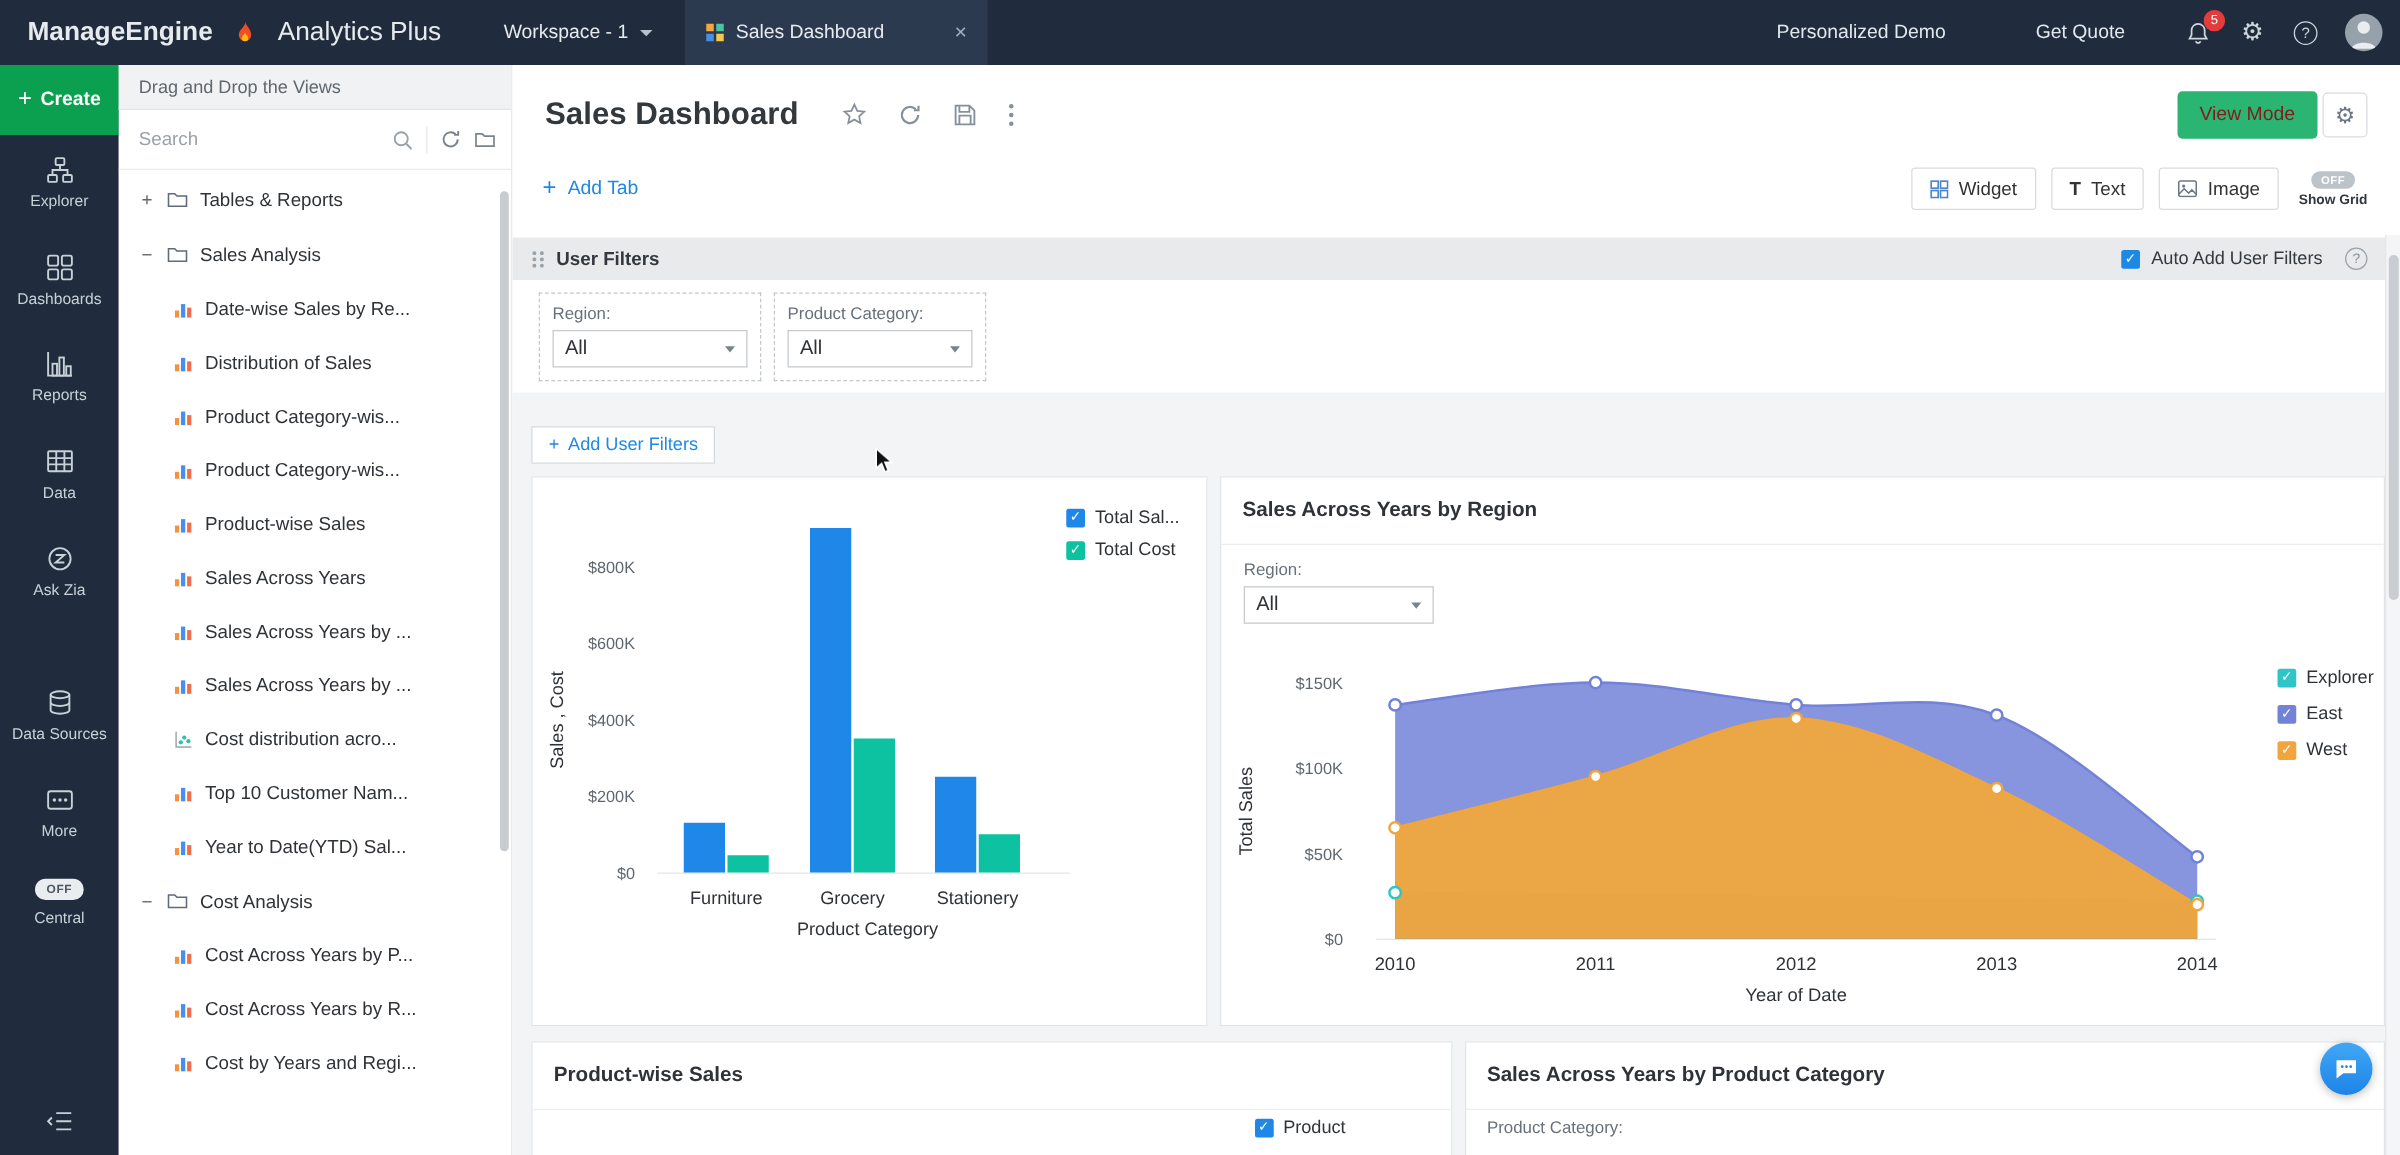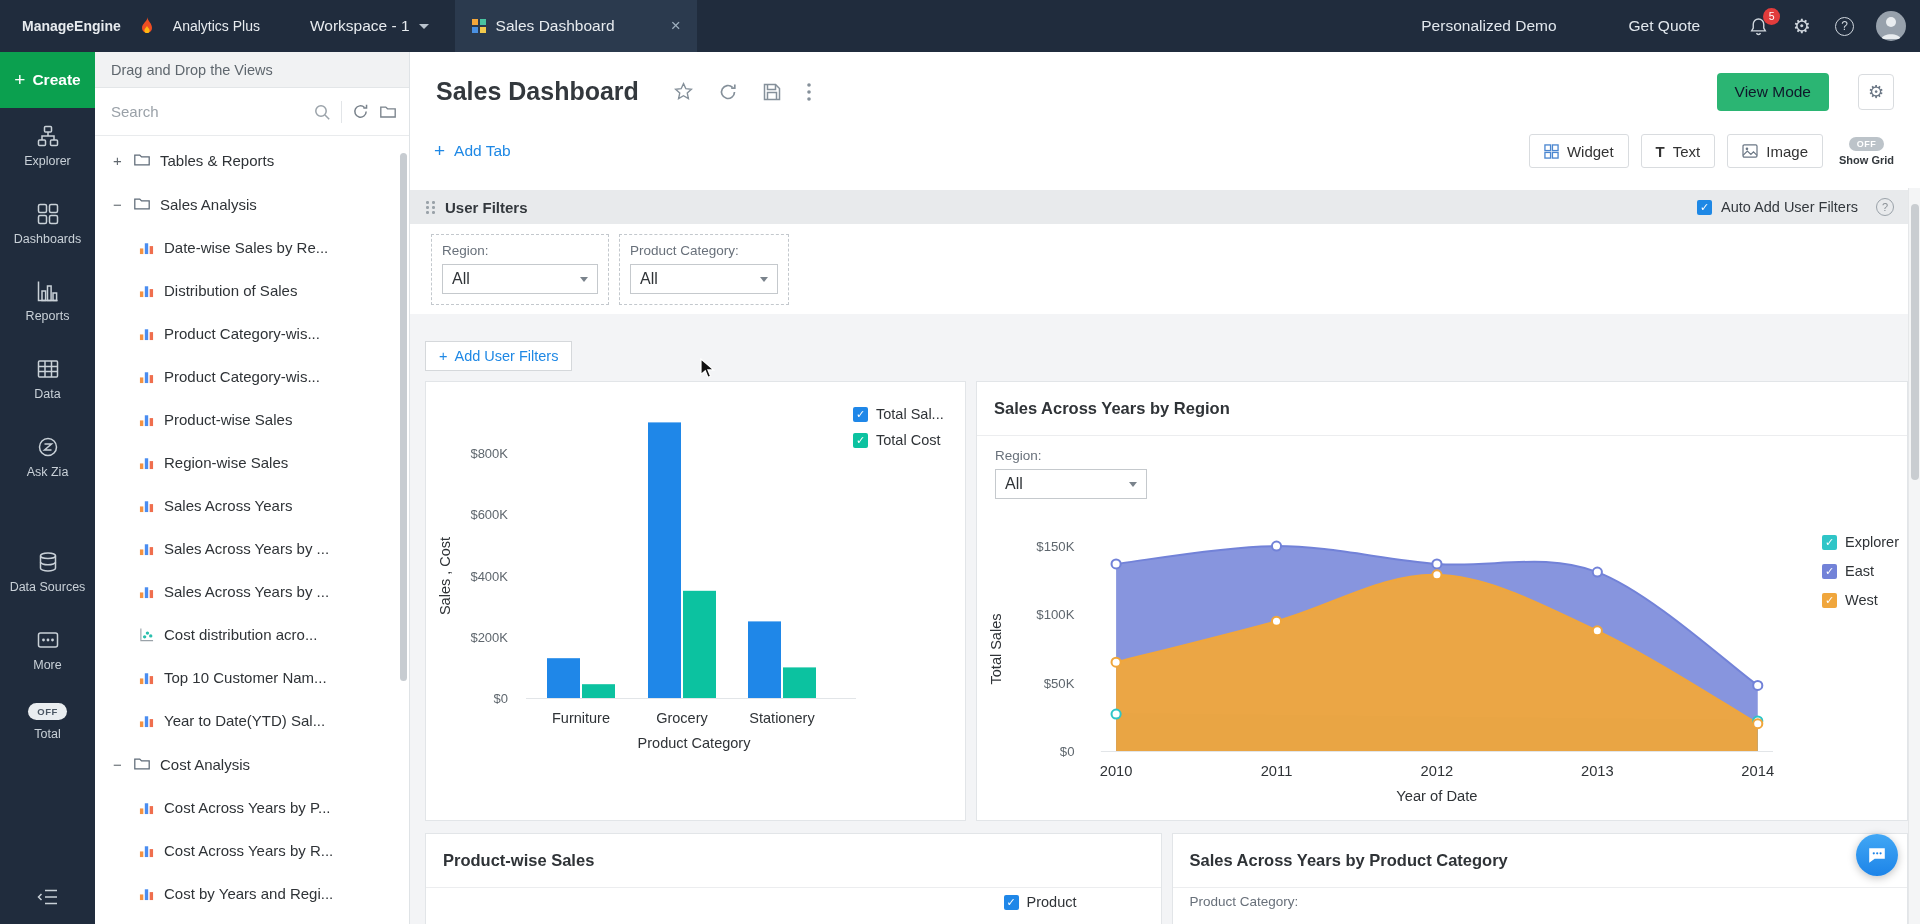--- a/index.html
+++ b/index.html
@@ -1,21 +1,21 @@
 <!DOCTYPE html>
 <html><head>
 <meta charset="utf-8">
 <style>
 *{margin:0;padding:0;box-sizing:border-box}
 html,body{width:1920px;height:924px;overflow:hidden;background:#fff;color:#333;
   font-family:"Liberation Sans","DejaVu Sans",sans-serif}
 svg{display:block}
 
 .topbar{height:52px;background:#202c3d;display:flex;align-items:center;color:#e7ebef;padding-right:14px}
-.brand{display:flex;align-items:center;gap:19px;padding:0 24px 0 22px;font-size:14px;white-space:nowrap}
+.brand{display:flex;align-items:center;gap:19px;padding:0 24px 0 22px;font-size:21px;white-space:nowrap}
 .brand .me{font-weight:bold}
 .ws{display:flex;align-items:center;gap:9px;font-size:15.5px;padding:0 26px;height:100%;cursor:pointer;white-space:nowrap}
 .caret{width:0;height:0;border-left:5px solid transparent;border-right:5px solid transparent;border-top:5px solid #b9c3cd}
 .doc-tab{display:flex;align-items:center;gap:9px;background:#2b3a4e;height:100%;padding:0 16px;font-size:15.5px;min-width:242px;cursor:pointer}
 .doc-tab .close{margin-left:auto;color:#9fb0bf;font-size:17px;cursor:pointer}
 .top-spacer{flex:1}
 .top-link{font-size:15.5px;color:#e2e8ee;margin:0 36px;cursor:pointer;white-space:nowrap}
 .top-ic{position:relative;margin:0 12px;display:flex;align-items:center;cursor:pointer}
 .badge{position:absolute;top:-8px;right:-11px;background:#e23c3c;color:#fff;border-radius:9px;font-size:10.5px;min-width:17px;height:17px;display:flex;align-items:center;justify-content:center;padding:0 4px}
 .gear-glyph{font-size:20px;color:#cfd6dd;line-height:1}
@@ -45,21 +45,21 @@
 .tree-folder{display:flex;align-items:center;gap:9px;height:44px;padding-left:16px;font-size:15px;color:#2f3337;cursor:pointer}
 .expander{width:13px;text-align:center;color:#5f676e;font-size:15px;cursor:pointer}
 .tree-item{display:flex;align-items:center;gap:10px;height:43px;padding-left:44px;font-size:15px;color:#2f3337;cursor:pointer;white-space:nowrap}
 .views-scroll{position:absolute;top:101px;right:2px;width:7px;height:528px;background:#c7ccd1;border-radius:4px;cursor:pointer}
 
 .main{flex:1;display:flex;flex-direction:column;position:relative;background:#fff;min-width:0}
 .main-head{height:92px;display:flex;align-items:center;padding:0 26px}
 .page-title{font-size:25px;font-weight:bold;color:#33383d;white-space:nowrap}
 .head-ics{display:flex;align-items:center;gap:24px;margin-left:34px;flex:1}
 .head-ics>*{cursor:pointer}
-.vm-btn{background:#2bb573;color:#0f172a;font-size:15.5px;border:0;border-radius:4px;padding:10px 18px;margin-right:29px;cursor:pointer;font-family:inherit}
+.vm-btn{background:#2bb573;color:#7f1d1d;font-size:15.5px;border:0;border-radius:4px;padding:10px 18px;margin-right:4px;cursor:pointer;font-family:inherit}
 .gear-btn{width:36px;height:36px;border:1px solid #d9dcdf;border-radius:4px;background:#fff;display:flex;align-items:center;justify-content:center;cursor:pointer}
 .gear-btn .gear-glyph{color:#6b7785;font-size:18px}
 .tab-row{height:44px;display:flex;align-items:center;padding:0 26px 0 24px}
 .add-tab{display:flex;align-items:center;gap:9px;color:#1e88e5;font-size:15.5px;cursor:pointer}
 .add-tab .plus{font-size:19px}
 .tr-spacer{flex:1}
 .tb-btn{display:flex;align-items:center;gap:8px;border:1px solid #d9dcdf;background:#fff;border-radius:3px;height:34px;padding:0 14px;font-size:15px;color:#333;margin-left:12px;cursor:pointer;font-family:inherit}
 .t-ic{font-weight:bold;font-size:15px;color:#333}
 .showgrid{display:flex;flex-direction:column;align-items:center;margin-left:16px;gap:3px;cursor:pointer}
 .sg-pill{background:#bcc3c9;color:#fff;font-size:9px;font-weight:bold;border-radius:8px;padding:2px 8px;letter-spacing:.5px}
@@ -220,21 +220,21 @@
       <svg width="22" height="22" viewBox="0 0 22 22">
           <rect x="1.5" y="4" width="19" height="14" rx="2"></rect>
           <circle cx="6.5" cy="11" r="1.4" fill="#c9d1d8" stroke="none"></circle>
           <circle cx="11" cy="11" r="1.4" fill="#c9d1d8" stroke="none"></circle>
           <circle cx="15.5" cy="11" r="1.4" fill="#c9d1d8" stroke="none"></circle>
         </svg>
       <span>More</span>
     </div>
     <div class="viewer">
       <span class="off-pill">OFF</span>
-      <span>Total</span>
+      <span>Central</span>
     </div>
     <div class="collapse">
       <svg width="22" height="22" viewBox="0 0 22 22">
           <path d="M8 4.5h12M8 11h12M8 17.5h12"></path>
           <path d="M4.5 8l-3 3 3 3"></path>
         </svg>
     </div>
   </nav>
 
   <aside class="views">
@@ -307,28 +307,20 @@
           </svg>
         <span>Product Category-wis...</span>
       </div>
       <div class="tree-item">
         <svg width="15" height="15" viewBox="0 0 16 16">
             <rect x="1" y="9" width="3.6" height="6" fill="#f59240"></rect>
             <rect x="6.2" y="3.5" width="3.6" height="11.5" fill="#4a8df0"></rect>
             <rect x="11.4" y="6.5" width="3.6" height="8.5" fill="#ef6e4e"></rect>
           </svg>
         <span>Product-wise Sales</span>
-      </div>
-      <div class="tree-item">
-        <svg width="15" height="15" viewBox="0 0 16 16">
-            <rect x="1" y="9" width="3.6" height="6" fill="#f59240"></rect>
-            <rect x="6.2" y="3.5" width="3.6" height="11.5" fill="#4a8df0"></rect>
-            <rect x="11.4" y="6.5" width="3.6" height="8.5" fill="#ef6e4e"></rect>
-          </svg>
-        <span>Region-wise Sales</span>
       </div>
       <div class="tree-item">
         <svg width="15" height="15" viewBox="0 0 16 16">
             <rect x="1" y="9" width="3.6" height="6" fill="#f59240"></rect>
             <rect x="6.2" y="3.5" width="3.6" height="11.5" fill="#4a8df0"></rect>
             <rect x="11.4" y="6.5" width="3.6" height="8.5" fill="#ef6e4e"></rect>
           </svg>
         <span>Sales Across Years</span>
       </div>
       <div class="tree-item">

